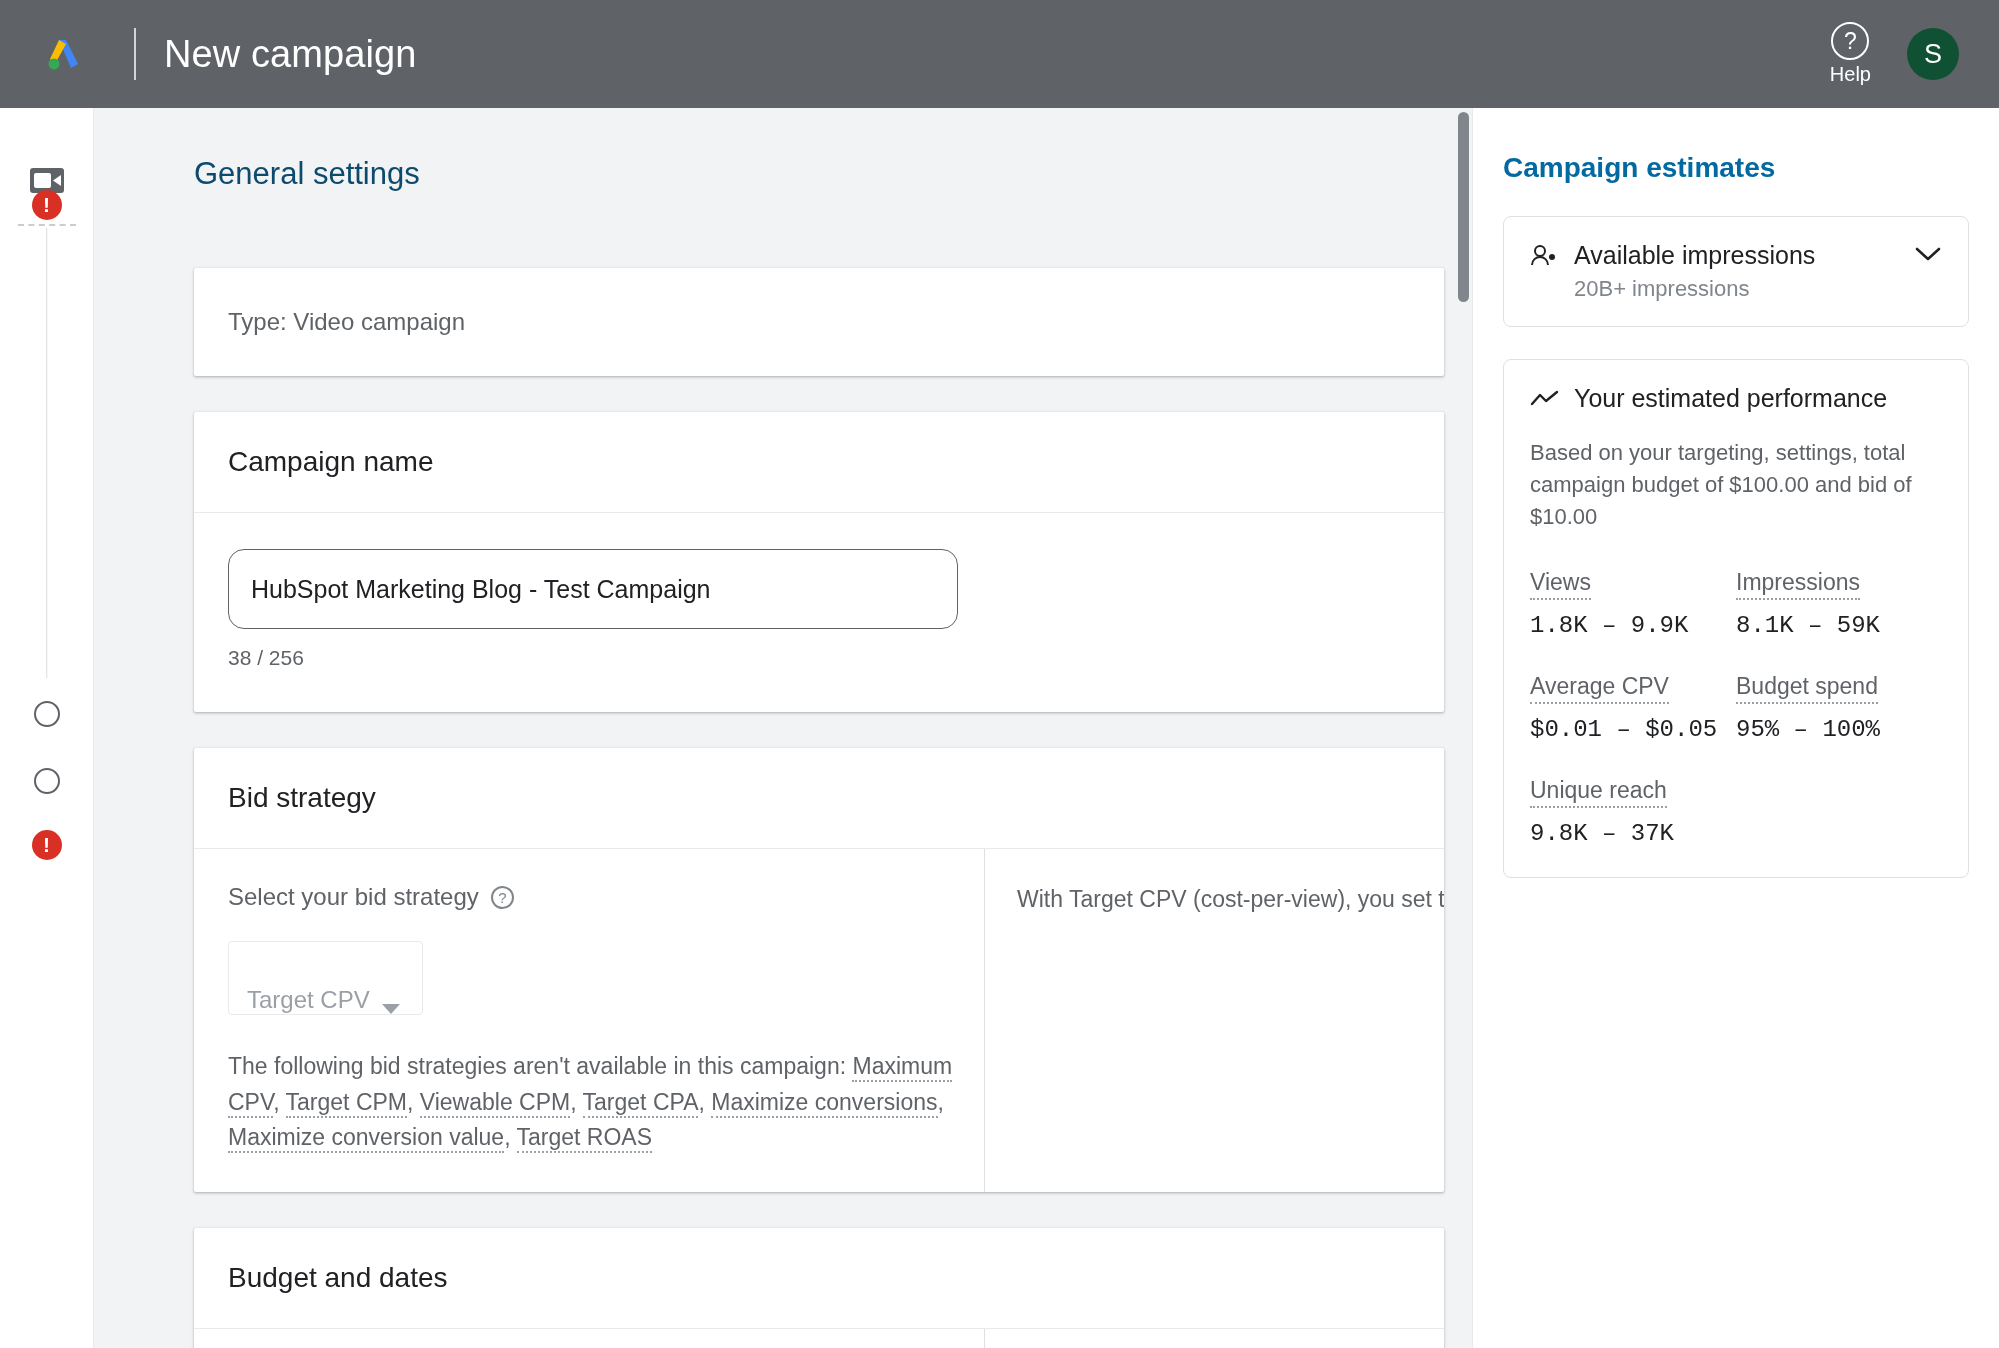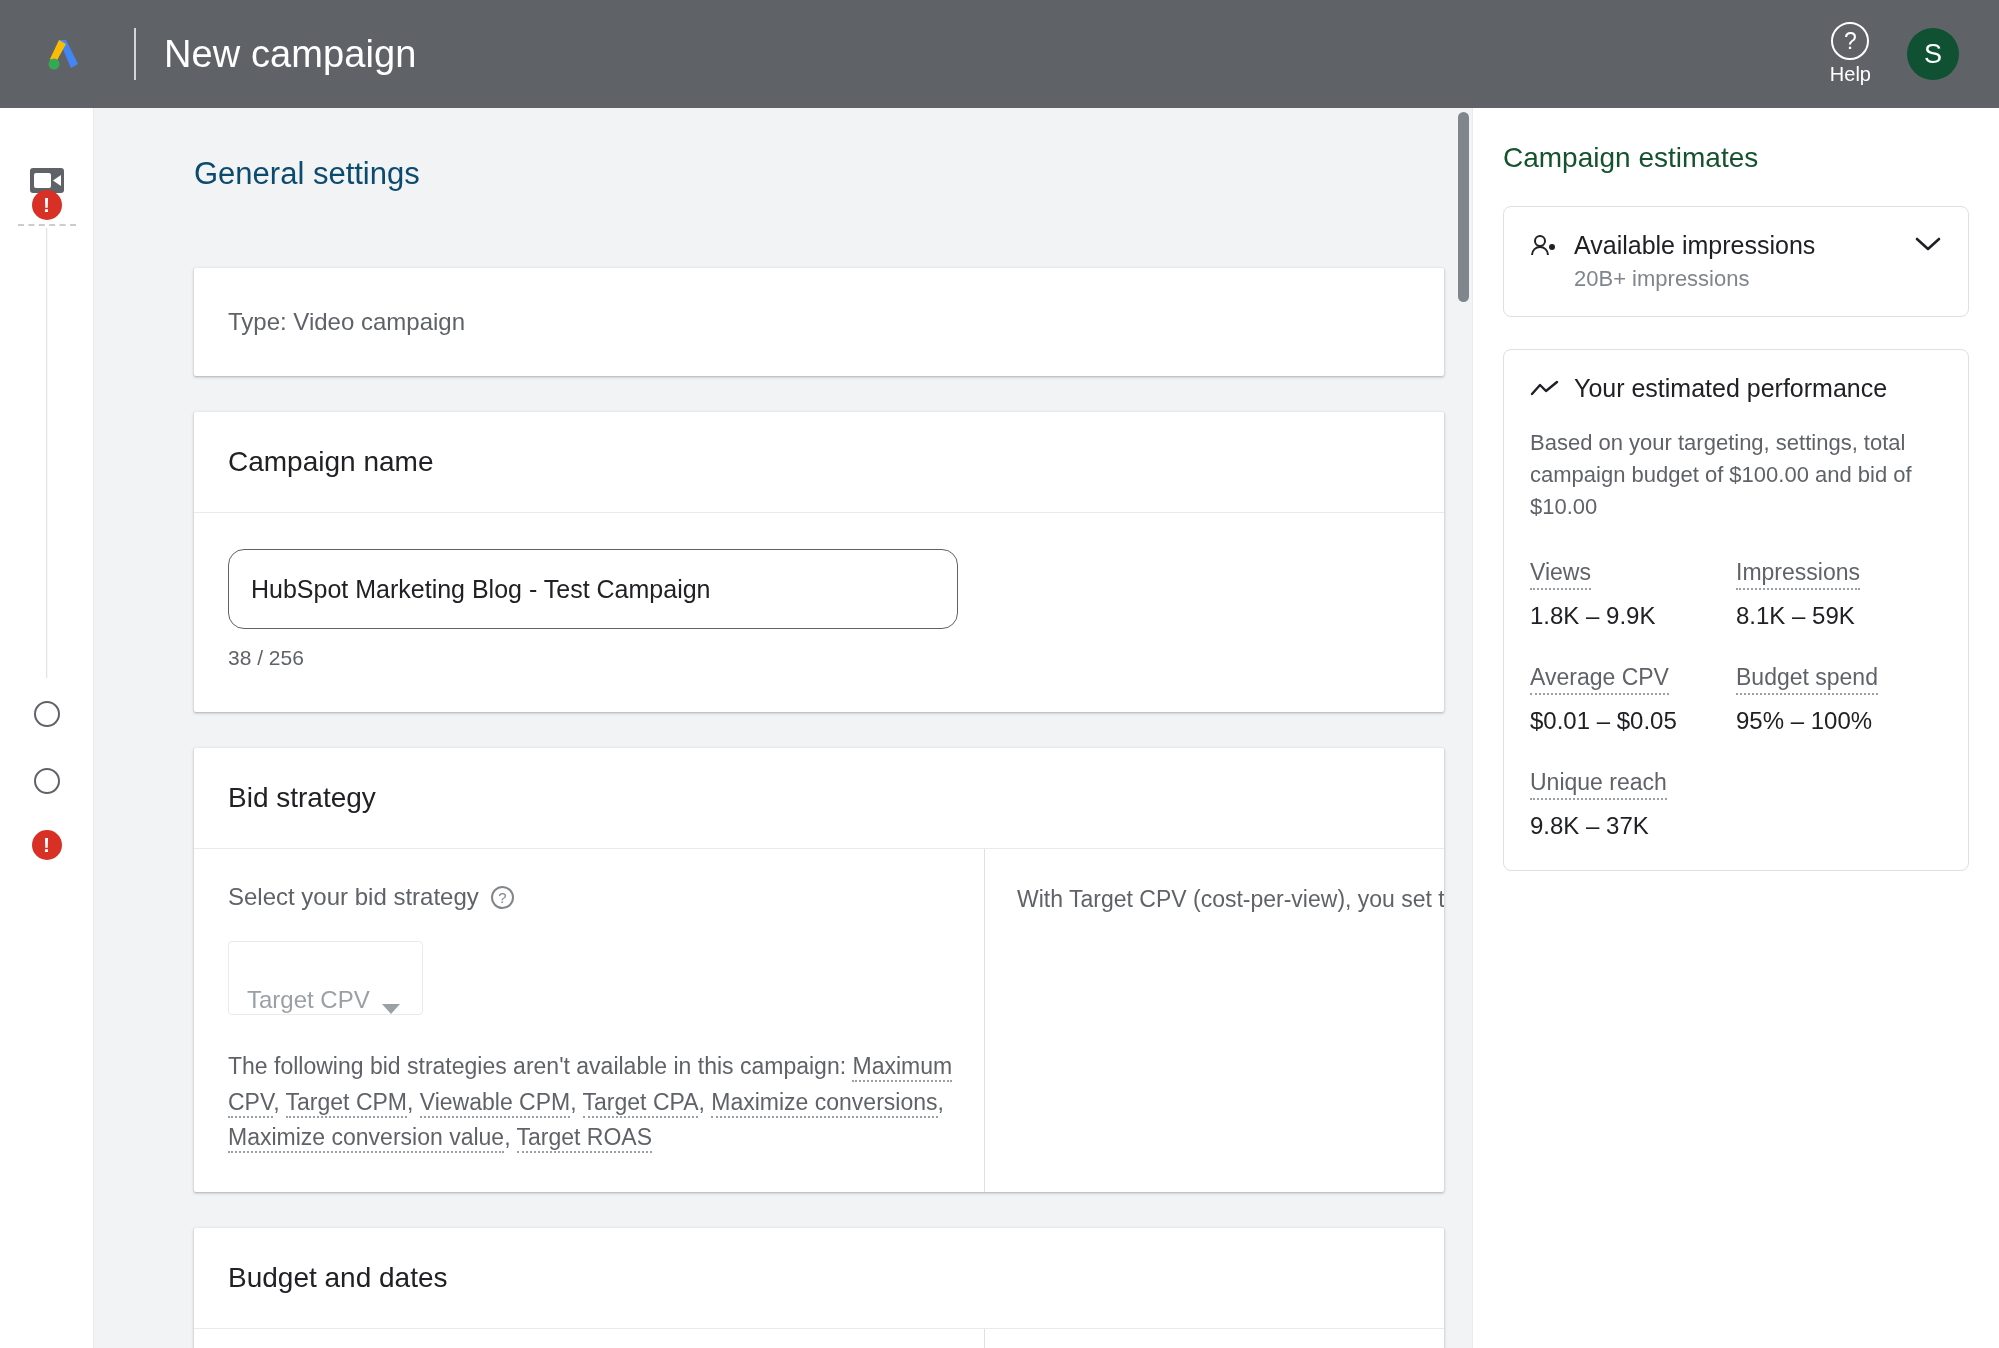--- a/index.html
+++ b/index.html
@@ -185,21 +185,21 @@
 
   
   .right-panel {
     position: absolute; top: 108px; left: 1472px;
     width: 527px; height: 1240px;
     background: #ffffff;
     border-left: 1px solid #e8eaed;
     padding: 34px 30px 0 30px;
   }
   .panel-title {
-    font-size: 28px; color: #14532d; font-weight: 400;
+    font-size: 28px; color: #0369a1; font-weight: 700; margin-top: 10px;
   }
   .panel-card {
     margin-top: 32px;
     border: 1px solid #e0e0e0; border-radius: 8px;
     padding: 24px 26px;
   }
   .pc-row { display: flex; align-items: center; }
   .pc-icon { width: 30px; margin-right: 14px; flex: none; }
   .pc-icon svg { display: block; }
   .pc-title { font-size: 25px; color: #202124; font-weight: 400; }
@@ -214,21 +214,21 @@
   }
   .metrics { margin-top: 36px; }
   .metric-row { display: flex; margin-bottom: 34px; }
   .metric { width: 50%; }
   .metric-label {
     font-size: 23px; color: #5f6368;
     border-bottom: 2px dotted #9aa0a6;
     display: inline-block; padding-bottom: 2px; cursor: pointer;
   }
   .metric-value {
-    font-size: 24px; color: #202124; margin-top: 12px; font-weight: 400;
+    font-size: 24px; color: #202124; margin-top: 12px; font-weight: 400; font-family: Liberation Mono, monospace;
   }
   .metric-row.last { margin-bottom: 6px; }
 
   
   .scrollbar-track {
     position: absolute; top: 108px; left: 1455px;
     width: 17px; height: 1240px; background: transparent;
   }
   .scrollbar-thumb {
     position: absolute; top: 4px; left: 3px;

